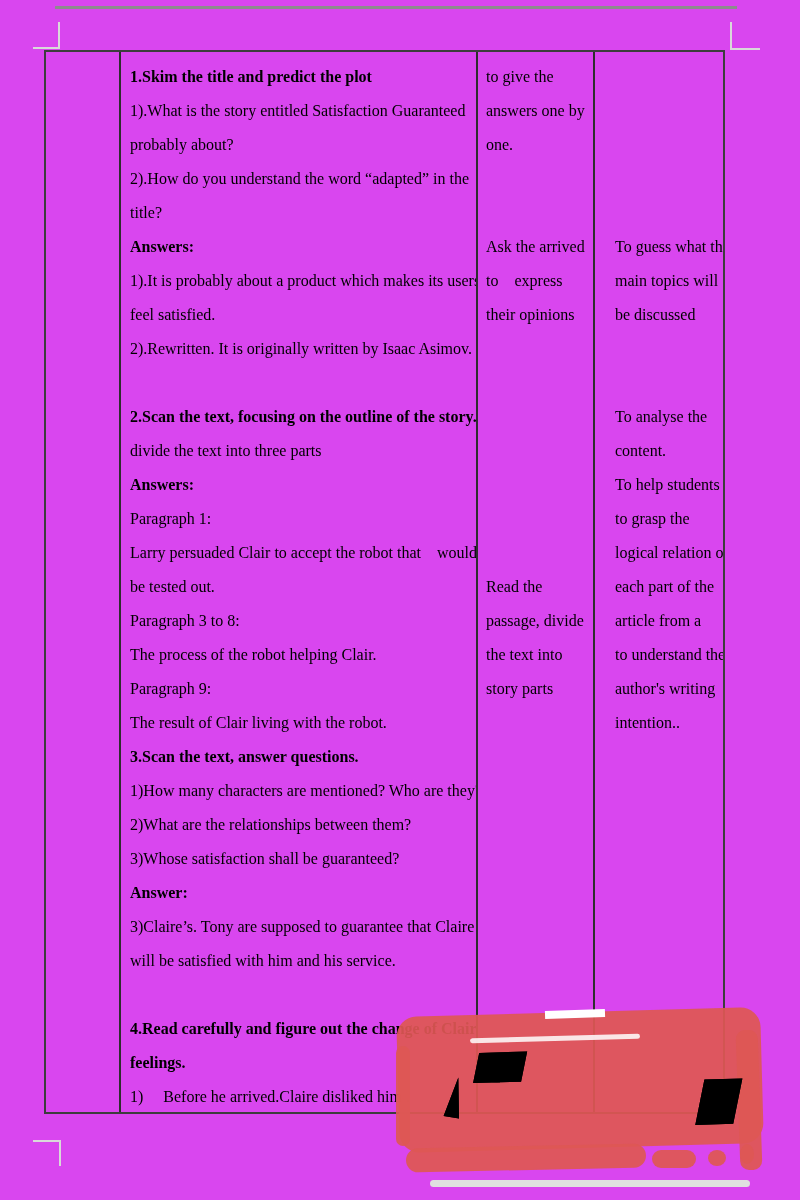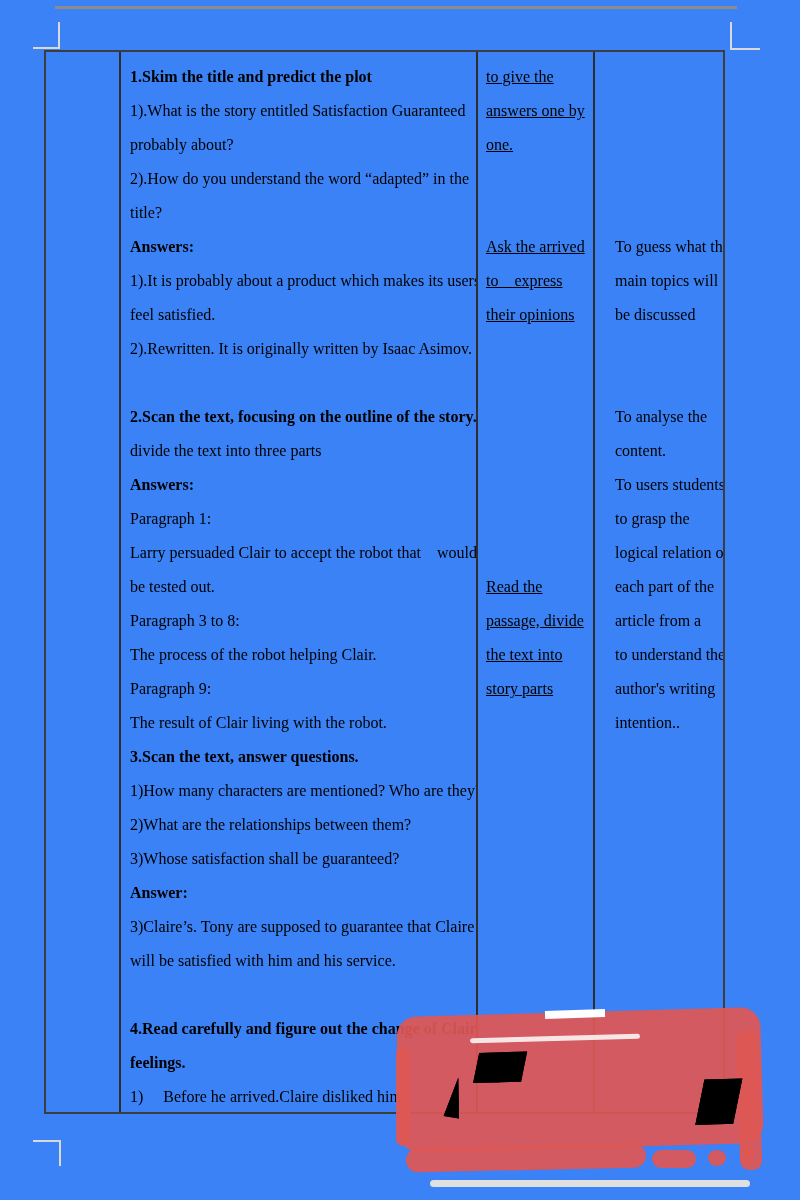--- a/index.html
+++ b/index.html
@@ -1,36 +1,36 @@
 <!DOCTYPE html>
 <html><head>
 <meta charset="utf-8">
 <style>
   html,body{margin:0;padding:0;background:#ffffff;}
-  #page{position:relative;width:800px;height:1200px;background:#3b82f6;overflow:hidden;
+  #page{position:relative;width:800px;height:1200px;background:#d946ef;overflow:hidden;
         font-family:"Liberation Serif","DejaVu Serif",serif;color:#000;}
 
   
   .top-rule{position:absolute;left:55px;top:6px;width:682px;height:3px;background:#8c8c8c;}
   .mark{position:absolute;background:#d9d9d9;}
   .tl-v{left:58px;top:22px;width:2px;height:27px;}
   .tl-h{left:33px;top:47px;width:26px;height:2px;}
   .tr-v{left:730px;top:22px;width:2px;height:28px;}
   .tr-h{left:730px;top:48px;width:30px;height:2px;}
   .bl-h{left:33px;top:1140px;width:27px;height:2px;}
   .bl-v{left:59px;top:1140px;width:2px;height:26px;}
 
   
   .doc-table{position:absolute;left:44px;top:50px;width:681px;height:1064px;
              box-sizing:border-box;border:2px solid #3d3d3d;
              display:grid;grid-template-columns:75px 357px 117px 1fr;z-index:1;}
   .cell{box-sizing:border-box;padding-top:8px;overflow:hidden;}
   .cell.bordered{border-right:2px solid #2e2e2e;}
   .c1{padding-left:9px;padding-right:4px;}
-  .c2{padding-left:8px;padding-right:10px;text-decoration:underline;}
+  .c2{padding-left:8px;padding-right:10px;}
   .c3{padding-left:20px;padding-right:2px;}
   .tline{height:34px;line-height:34px;font-size:16px;white-space:pre;}
   .tline.b{font-weight:bold;}
 
   
   .stamp-piece{position:absolute;background:rgba(222,87,84,0.93);z-index:5;}
   .stamp-body{left:398px;top:1012px;width:364px;height:136px;border-radius:20px;transform:rotate(-1.6deg);}
   .stamp-right-bar{left:738px;top:1030px;width:22px;height:140px;border-radius:9px;transform:rotate(-2deg);}
   .stamp-left-bar{left:396px;top:1046px;width:14px;height:100px;border-radius:7px;}
   .stamp-smear{left:406px;top:1146px;width:240px;height:24px;border-radius:12px;transform:rotate(-1.2deg);}
@@ -119,21 +119,21 @@
         <div class="tline"></div>
         <div class="tline"></div>
         <div class="tline"></div>
         <div class="tline">To guess what the</div>
         <div class="tline">main topics will</div>
         <div class="tline">be discussed</div>
         <div class="tline"></div>
         <div class="tline"></div>
         <div class="tline">To analyse the</div>
         <div class="tline">content.</div>
-        <div class="tline">To users students</div>
+        <div class="tline">To help students</div>
         <div class="tline">to grasp the</div>
         <div class="tline">logical relation of</div>
         <div class="tline">each part of the</div>
         <div class="tline">article from a</div>
         <div class="tline">to understand the</div>
         <div class="tline">author's writing</div>
         <div class="tline">intention..</div>
       </div>
   </div>
 

